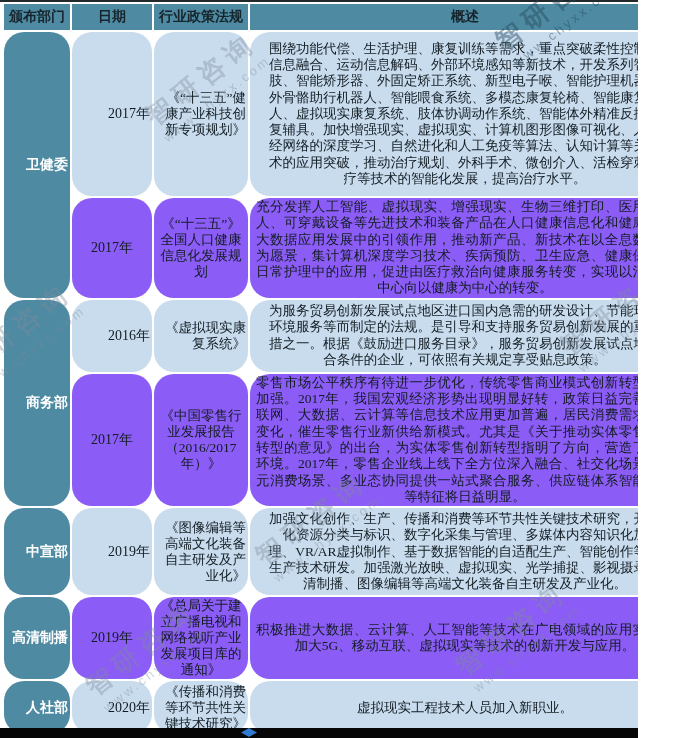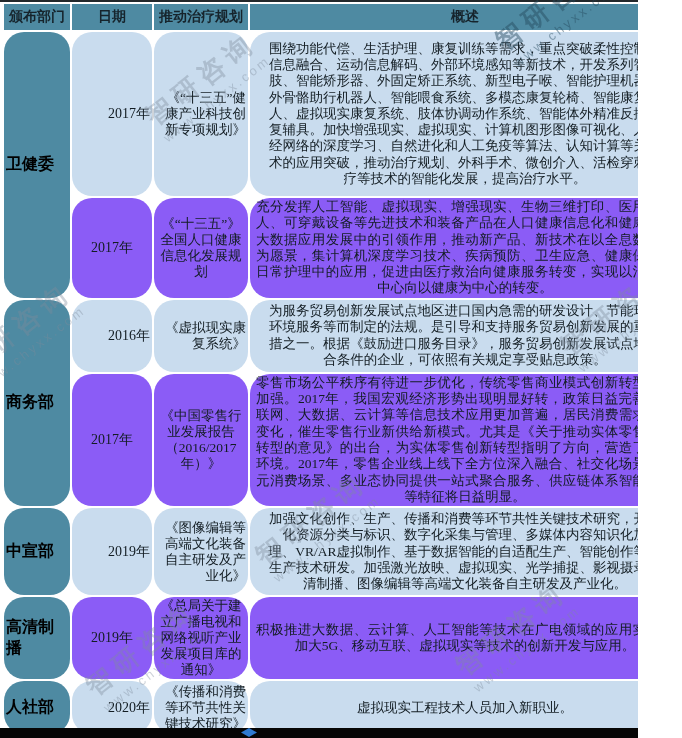--- a/index.html
+++ b/index.html
@@ -6,21 +6,21 @@
   body{width:682px;height:738px;overflow:hidden;font-family:"Liberation Serif", serif;}
   #stage{position:relative;width:638px;height:738px;background:#ffffff;overflow:hidden;}
   #topline{position:absolute;left:0;top:0;width:682px;height:2px;background:#23282b;}
   table{border-collapse:separate;border-spacing:2px;table-layout:fixed;width:678px;margin:2px 0 0 2px;}
   col.c-dept{width:66px;}
   col.c-date{width:80px;}
   col.c-policy{width:94px;}
   col.c-summary{width:430px;}
   th{background:#4e8aa2;color:#16242c;font-size:14px;font-weight:bold;text-align:center;height:26px;padding:0 2px;}
   td{vertical-align:middle;color:#121c22;border-radius:20px;}
-  td.dept{background:#4e8aa2;color:#000000;font-size:16px;font-weight:bold;text-align:left;padding:0 2px;}
+  td.dept{background:#4e8aa2;color:#ffffff;font-size:14px;font-weight:bold;text-align:right;padding:0 2px;}
   td.date{font-size:14px;text-align:center;padding:0 2px;}
   td.policy{font-size:13.5px;line-height:16px;text-align:center;padding:1px 2px;}
   td.summary{font-size:13.5px;line-height:16.3px;text-align:justify;text-align-last:center;padding:1px 6px;}
   tr.shade-0 td.cell{background:#c9dcee;text-align:right;}
   tr.shade-1 td.cell{background:#8b5cf6;}
   #bottombar{position:absolute;left:0;top:728px;width:682px;height:10px;background:#060606;}
   .bottom-gem{position:absolute;left:241px;top:728px;width:16px;height:9px;background:#2f7ad1;
     clip-path:polygon(50% 0,100% 50%,50% 100%,0 50%);z-index:6;}
   .wm{position:absolute;transform:rotate(-38deg);text-align:center;pointer-events:none;z-index:5;
       color:rgba(125,140,155,0.38);white-space:nowrap;}
@@ -40,21 +40,21 @@
     <colgroup>
       <col class="c-dept">
         <col class="c-date">
         <col class="c-policy">
         <col class="c-summary">
     </colgroup>
     <thead>
         <tr>
           <th>颁布部门</th>
           <th>日期</th>
-          <th>推动治疗规划</th>
+          <th>行业政策法规</th>
           <th>概述</th>
         </tr>
       </thead>
     <tbody>
         <tr class="shade-0" style="height: 164px;">
           <td class="dept" rowspan="2">卫健委</td>
           <td class="date cell">2017年</td>
           <td class="policy cell">《“十三五”健康产业科技创新专项规划》</td>
           <td class="summary cell">围绕功能代偿、生活护理、康复训练等需求，重点突破柔性控制、多信息融合、运动信息解码、外部环境感知等新技术，开发系列智能假肢、智能矫形器、外固定矫正系统、新型电子喉、智能护理机器人、外骨骼助行机器人、智能喂食系统、多模态康复轮椅、智能康复机器人、虚拟现实康复系统、肢体协调动作系统、智能体外精准反搏等康复辅具。加快增强现实、虚拟现实、计算机图形图像可视化、人工神经网络的深度学习、自然进化和人工免疫等算法、认知计算等关键技术的应用突破，推动治疗规划、外科手术、微创介入、活检穿刺、放疗等技术的智能化发展，提高治疗水平。</td>
         </tr>

